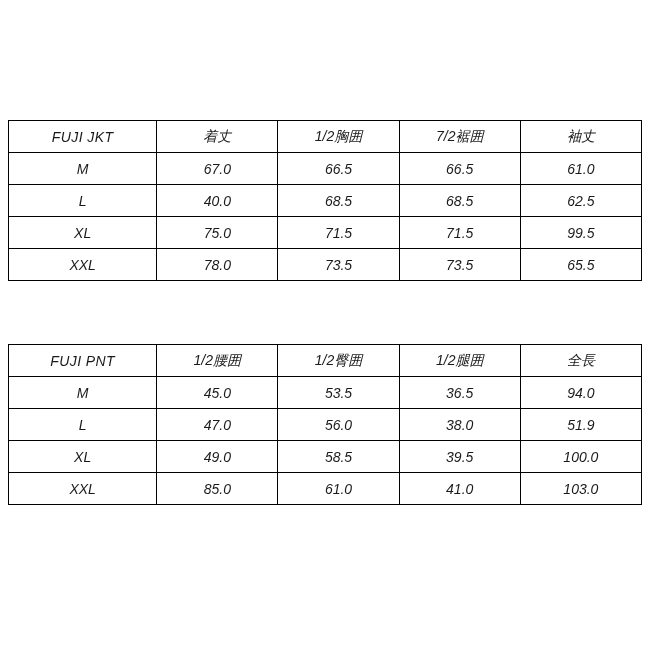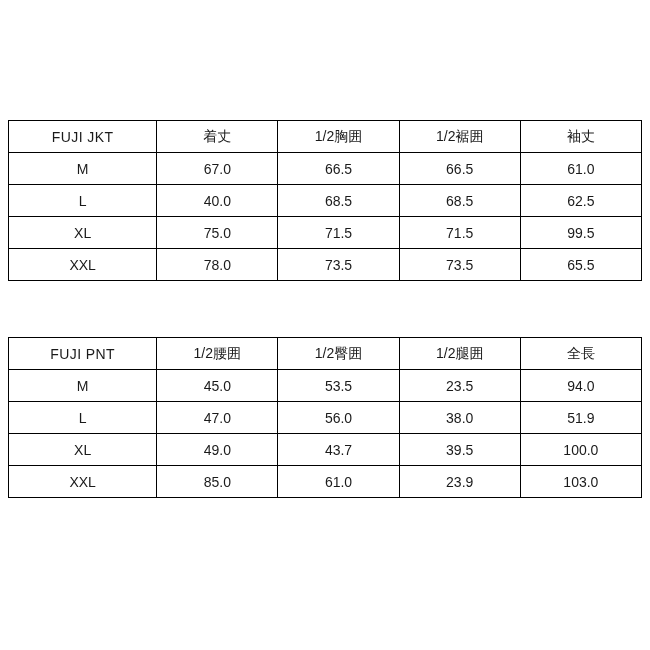--- a/index.html
+++ b/index.html
@@ -12,28 +12,29 @@
     background: #ffffff;
     font-family: "Liberation Sans", sans-serif;
     color: #1a1a1a;
     overflow: hidden;
   }
   .sheet {
     position: relative;
     width: 578px;
     height: 650px;
     box-sizing: border-box;
+    font-style: italic;
   }
   .table-block {
     position: absolute;
     left: 8px;
     width: 634px;
   }
   #block-jkt { top: 120px; }
-  #block-pnt { top: 337px; }
+  #block-pnt { top: 344px; }
 
   table.size-table {
     width: 100%;
     border-collapse: collapse;
     table-layout: fixed;
   }
   table.size-table td, table.size-table th {
     border: 1px solid #000000;
     height: 31px;
     text-align: center;
@@ -83,21 +84,21 @@
           <col class="c-data">
           <col class="c-data">
           <col class="c-data">
           <col class="c-data">
       </colgroup>
       <tbody>
         <tr>
           <td class="title-cell">FUJI JKT</td>
           <td class="head-cell">着丈</td>
           <td class="head-cell">1/2胸囲</td>
-          <td class="head-cell">1/2裾囲</td>
+          <td class="head-cell">7/2裾囲</td>
           <td class="head-cell">袖丈</td>
         </tr>
         <tr>
           <td class="size-cell">M</td>
           <td class="val-cell">67.0</td>
           <td class="val-cell">66.5</td>
           <td class="val-cell">66.5</td>
           <td class="val-cell">61.0</td>
         </tr>
         <tr>
@@ -139,41 +140,41 @@
           <td class="title-cell">FUJI PNT</td>
           <td class="head-cell">1/2腰囲</td>
           <td class="head-cell">1/2臀囲</td>
           <td class="head-cell">1/2腿囲</td>
           <td class="head-cell">全長</td>
         </tr>
         <tr>
           <td class="size-cell">M</td>
           <td class="val-cell">45.0</td>
           <td class="val-cell">53.5</td>
-          <td class="val-cell">23.5</td>
+          <td class="val-cell">36.5</td>
           <td class="val-cell">94.0</td>
         </tr>
         <tr>
           <td class="size-cell">L</td>
           <td class="val-cell">47.0</td>
           <td class="val-cell">56.0</td>
           <td class="val-cell">38.0</td>
           <td class="val-cell">51.9</td>
         </tr>
         <tr>
           <td class="size-cell">XL</td>
           <td class="val-cell">49.0</td>
-          <td class="val-cell">43.7</td>
+          <td class="val-cell">58.5</td>
           <td class="val-cell">39.5</td>
           <td class="val-cell">100.0</td>
         </tr>
         <tr>
           <td class="size-cell">XXL</td>
           <td class="val-cell">85.0</td>
           <td class="val-cell">61.0</td>
-          <td class="val-cell">23.9</td>
+          <td class="val-cell">41.0</td>
           <td class="val-cell">103.0</td>
         </tr>
       </tbody>
     </table>
   </div>
 
 </div>
 
 </body></html>

